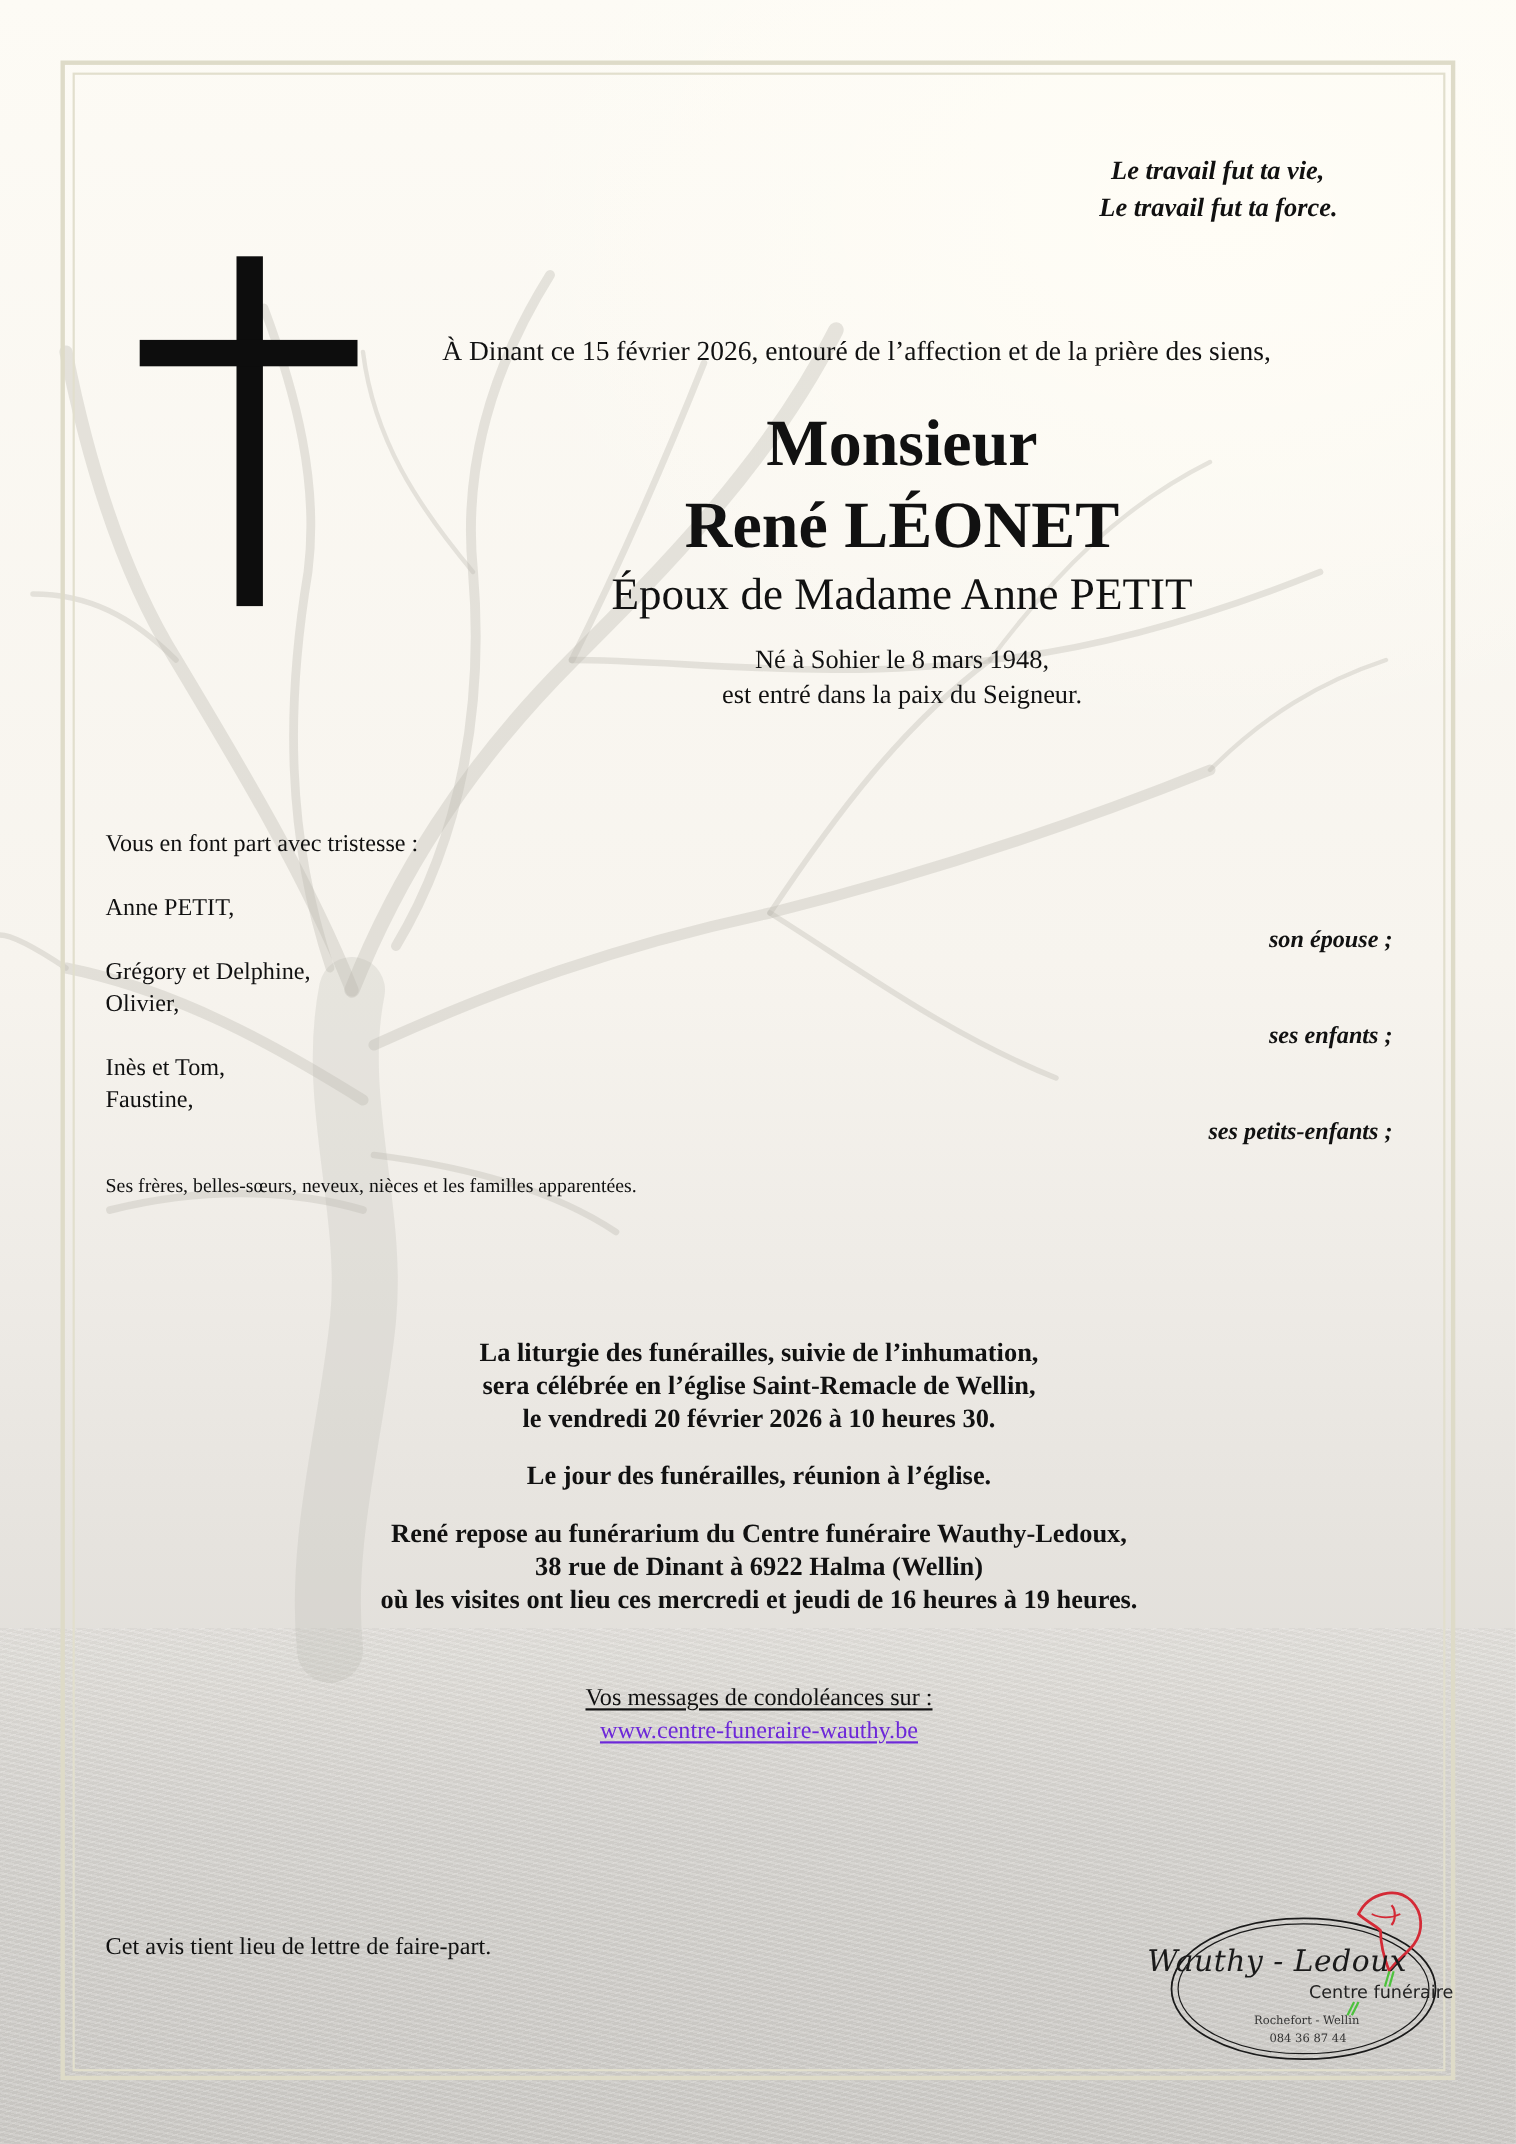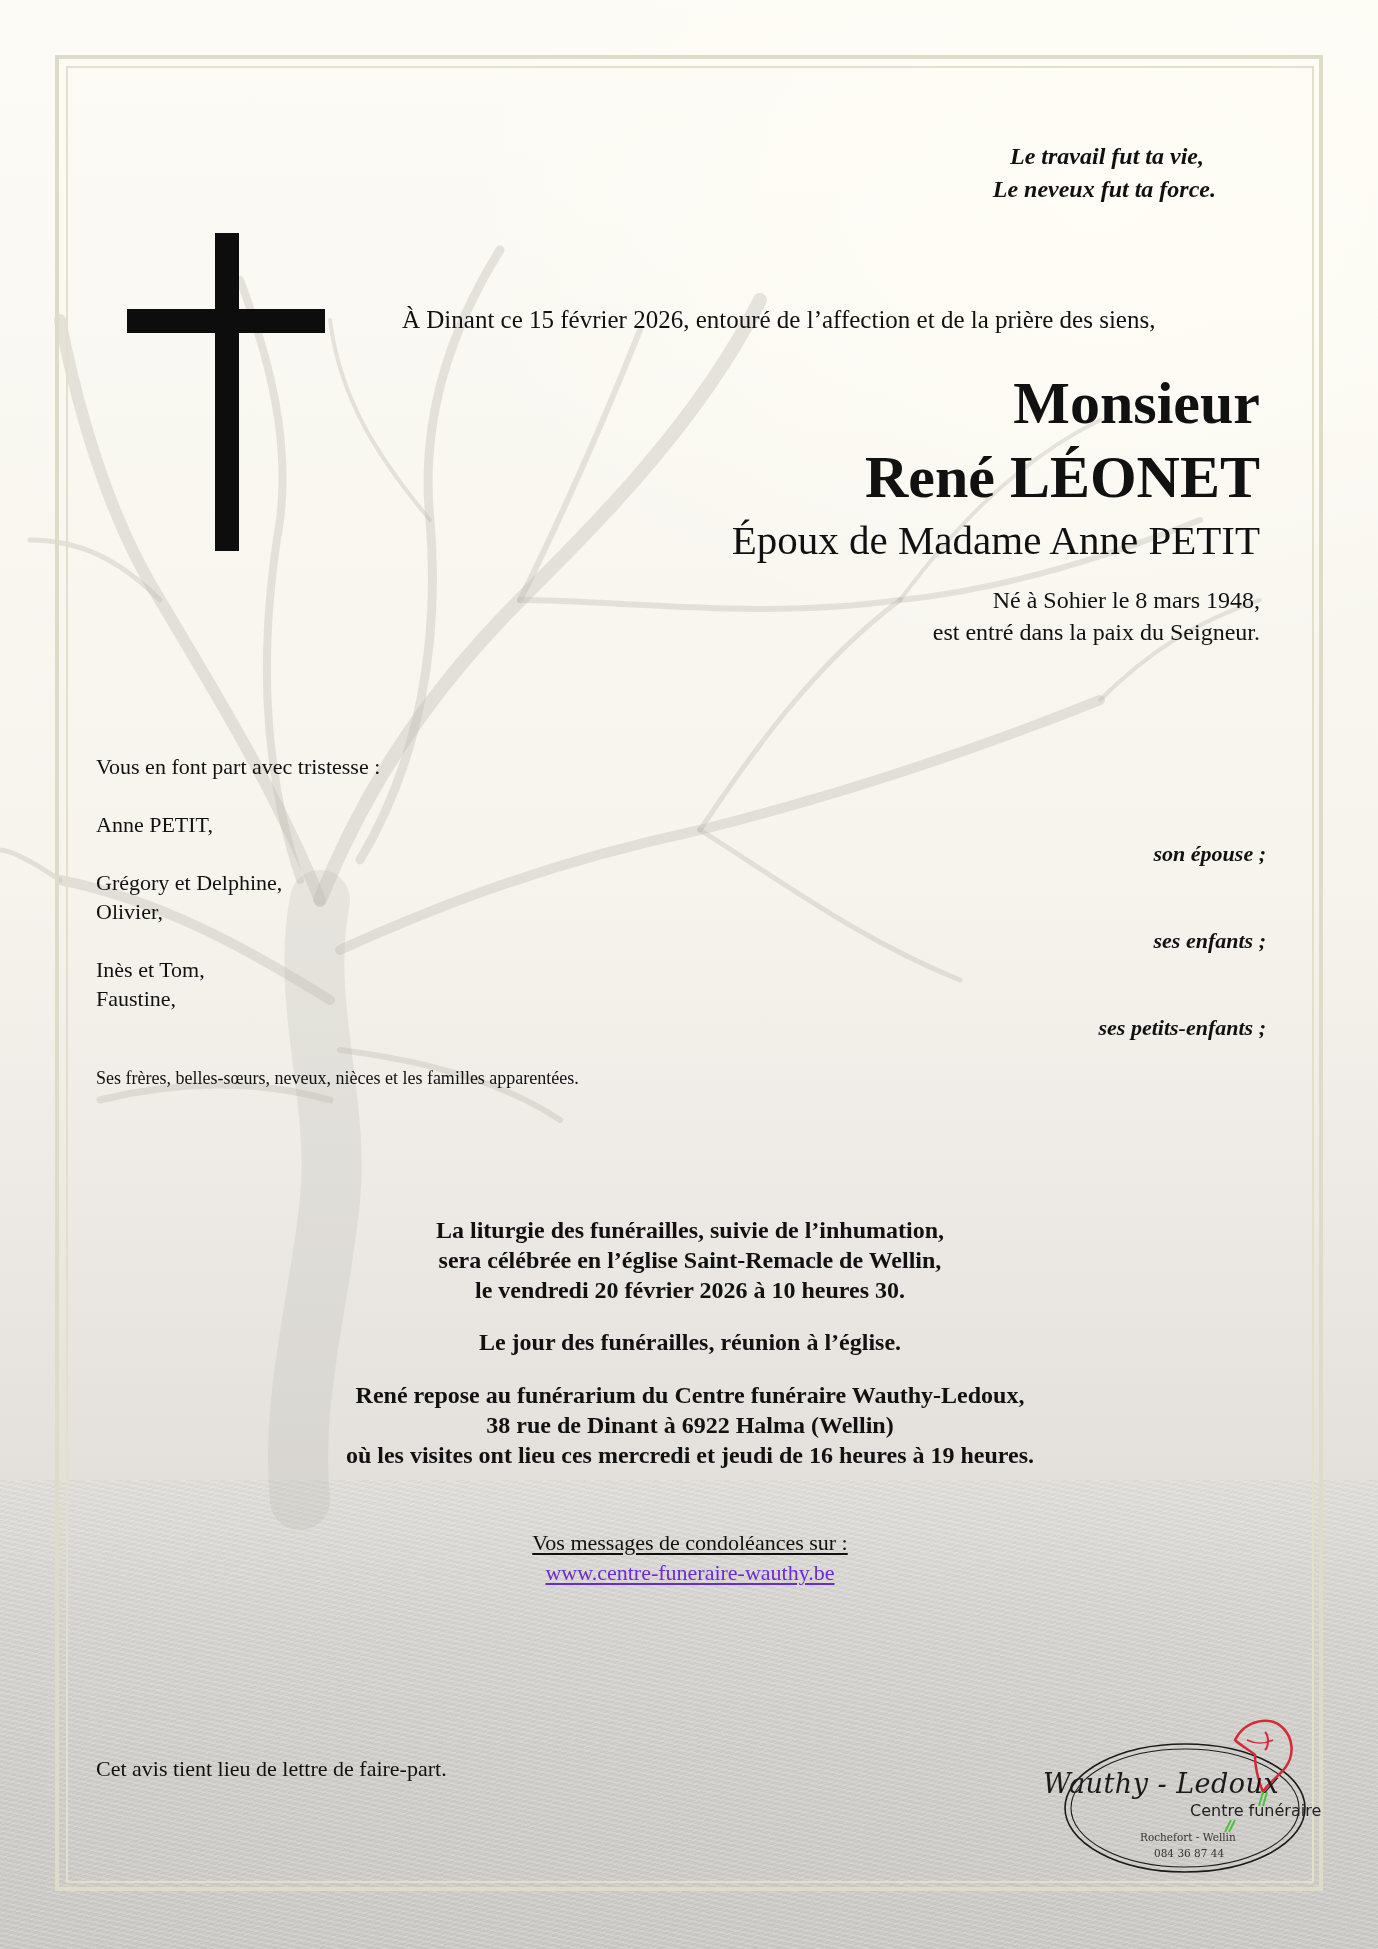--- a/index.html
+++ b/index.html
@@ -143,31 +143,31 @@
   </svg>
 </div>
 
 <div class="frame-outer"></div>
 <div class="frame-inner"></div>
 
 <div class="content">
 
   <div class="motto">
     <div>Le travail fut ta vie,</div>
-    <div>Le neveux fut ta force.</div>
+    <div>Le travail fut ta force.</div>
   </div>
 
   <div class="cross">
     <div class="v"></div>
     <div class="h"></div>
   </div>
 
   <div class="intro">À Dinant ce 15 février 2026, entouré de l’affection et de la prière des siens,</div>
 
-  <div class="center-block" style="top:366px;text-align:right;">
+  <div class="center-block" style="top:366px;">
     <div class="title-line">Monsieur</div>
     <div class="title-line">René LÉONET</div>
     <div class="spouse-line" style="margin-top:-2px;">Époux de Madame Anne PETIT</div>
     <div class="birth" style="margin-top:16px;">Né à Sohier le 8 mars 1948,</div>
     <div class="birth">est entré dans la paix du Seigneur.</div>
   </div>
 
   <div class="family">
     <div class="fam-left">Vous en font part avec tristesse :</div>
 

